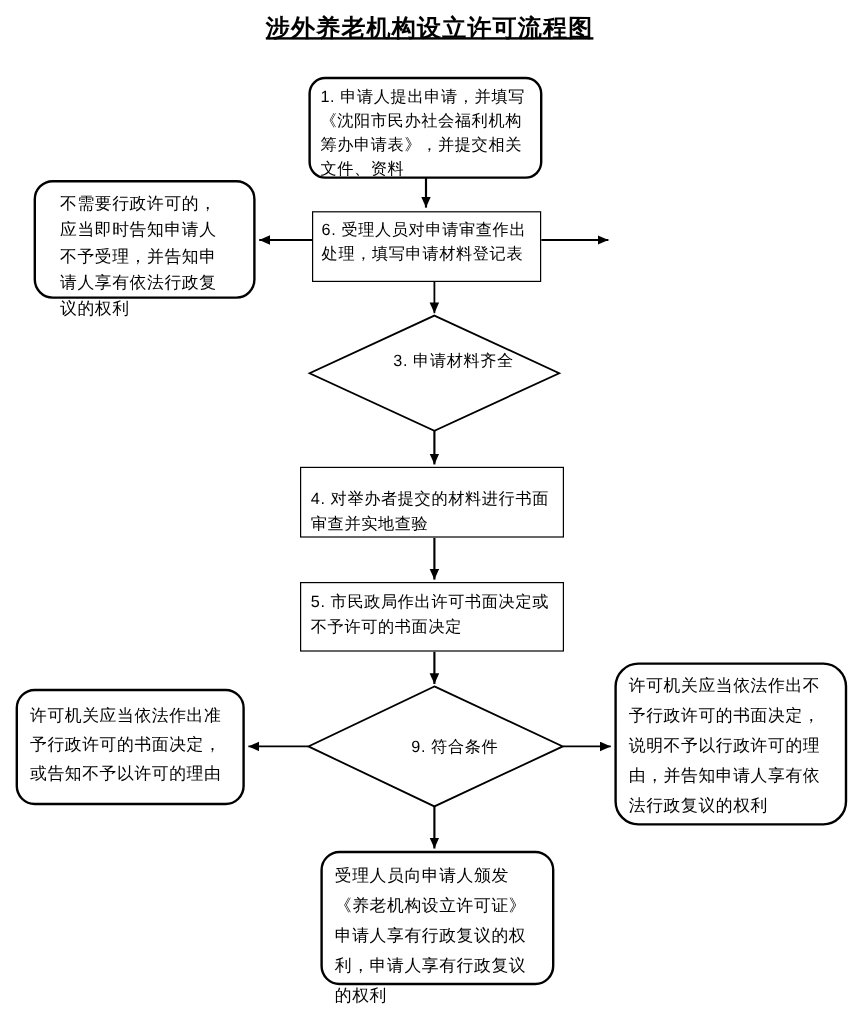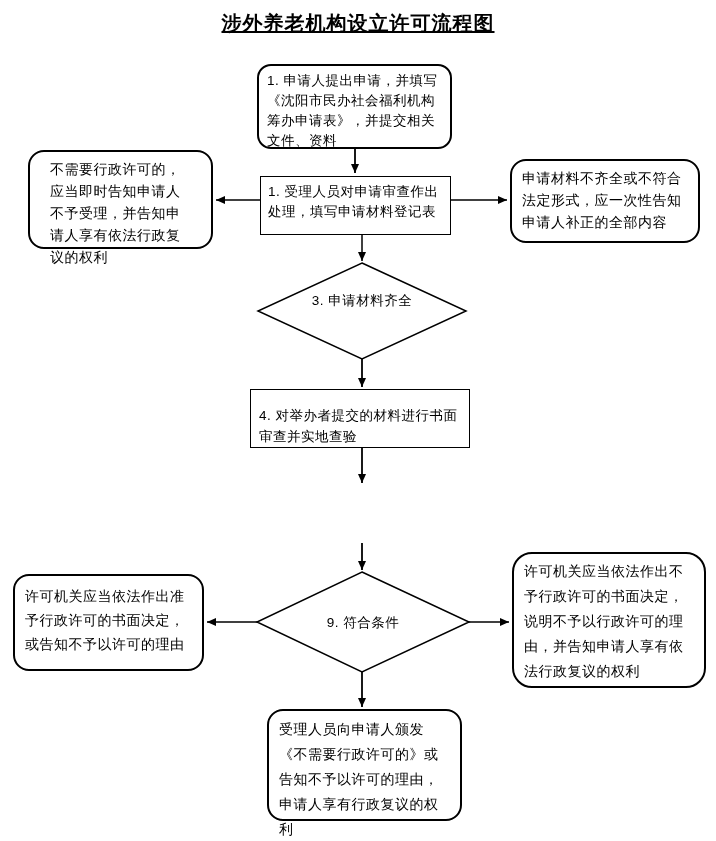--- a/index.html
+++ b/index.html
@@ -14,21 +14,21 @@
   }
   svg.connectors { position:absolute; left:0; top:0; }
   .node {
     position:absolute; box-sizing:border-box; background:#ffffff;
     border:2px solid #000; letter-spacing:0.5px; font-size:14px; line-height:22px;
   }
   .rounded { border-radius:16px; }
   .rect { border-width:1.5px; border-radius:0; font-size:13.5px; line-height:20px; }
   .dlabel {
     position:absolute; text-align:center; font-size:13.5px;
-    line-height:20px; letter-spacing:0.5px;
+    line-height:20px; letter-spacing:0.5px;margin-left:16px;
   }
   
   #n-step1  { left:257px; top:64px;  width:195px; height:85px;  padding:5px 8px;  font-size:13.5px; line-height:20px; border-radius:14px; }
   #n-step2  { left:260px; top:176px; width:191px; height:59px;  padding:5px 7px; }
   #n-nopermit { left:28px;  top:150px; width:185px; height:99px;  padding:6px 20px; line-height:22px; }
   #n-incomplete { left:510px; top:159px; width:190px; height:84px; padding:6px 10px; line-height:22px; }
   #n-step4  { left:250px; top:389px; width:220px; height:59px;  padding:15px 8px; line-height:21px; }
   #n-step5  { left:250px; top:485px; width:220px; height:58px;  padding:5px 8px; line-height:21px; }
   #n-approve { left:13px;  top:574px; width:191px; height:97px;  padding:8px 10px; line-height:24px; }
   #n-reject { left:512px; top:552px; width:194px; height:136px; padding:5px 10px; line-height:25px; border-radius:20px; }
@@ -63,49 +63,49 @@
     <line x1="257" y1="622" x2="207" y2="622" stroke="#000" stroke-width="1.5" marker-end="url(#ah)"></line>
     <line x1="469" y1="622" x2="509" y2="622" stroke="#000" stroke-width="1.5" marker-end="url(#ah)"></line>
     <line x1="362" y1="672" x2="362" y2="707" stroke="#000" stroke-width="1.8" marker-end="url(#ah)"></line>
   </svg>
 
   <div id="n-step1" class="node rounded">
     <span>1. 申请人提出申请，并填写《沈阳市民办社会福利机构筹办申请表》，并提交相关文件、资料</span>
   </div>
 
   <div id="n-step2" class="node rect">
-    <span>1. 受理人员对申请审查作出处理，填写申请材料登记表</span>
+    <span>6. 受理人员对申请审查作出处理，填写申请材料登记表</span>
   </div>
 
   <div id="n-nopermit" class="node rounded">
     <span>不需要行政许可的，应当即时告知申请人不予受理，并告知申请人享有依法行政复议的权利</span>
   </div>
 
-  <div id="n-incomplete" class="node rounded">
-    <span>申请材料不齐全或不符合法定形式，应一次性告知申请人补正的全部内容</span>
-  </div>
 
   <div id="d3-label" class="dlabel">
     <span>3. 申请材料齐全</span>
   </div>
 
   <div id="n-step4" class="node rect">
     <span>4. 对举办者提交的材料进行书面审查并实地查验</span>
   </div>
 
+  <div id="n-step5" class="node rect">
+    <span>5. 市民政局作出许可书面决定或不予许可的书面决定</span>
+  </div>
 
   <div id="d6-label" class="dlabel">
     <span>9. 符合条件</span>
   </div>
 
   <div id="n-approve" class="node rounded">
     <span>许可机关应当依法作出准予行政许可的书面决定，或告知不予以许可的理由</span>
   </div>
 
   <div id="n-reject" class="node rounded">
     <span>许可机关应当依法作出不予行政许可的书面决定，说明不予以行政许可的理由，并告知申请人享有依法行政复议的权利</span>
   </div>
 
   <div id="n-final" class="node rounded">
-    <span>受理人员向申请人颁发《不需要行政许可的》或告知不予以许可的理由，申请人享有行政复议的权利</span>
+    <span>受理人员向申请人颁发《养老机构设立许可证》申请人享有行政复议的权利，申请人享有行政复议的权利</span>
   </div>
 
 </div>
 
 </body></html>

